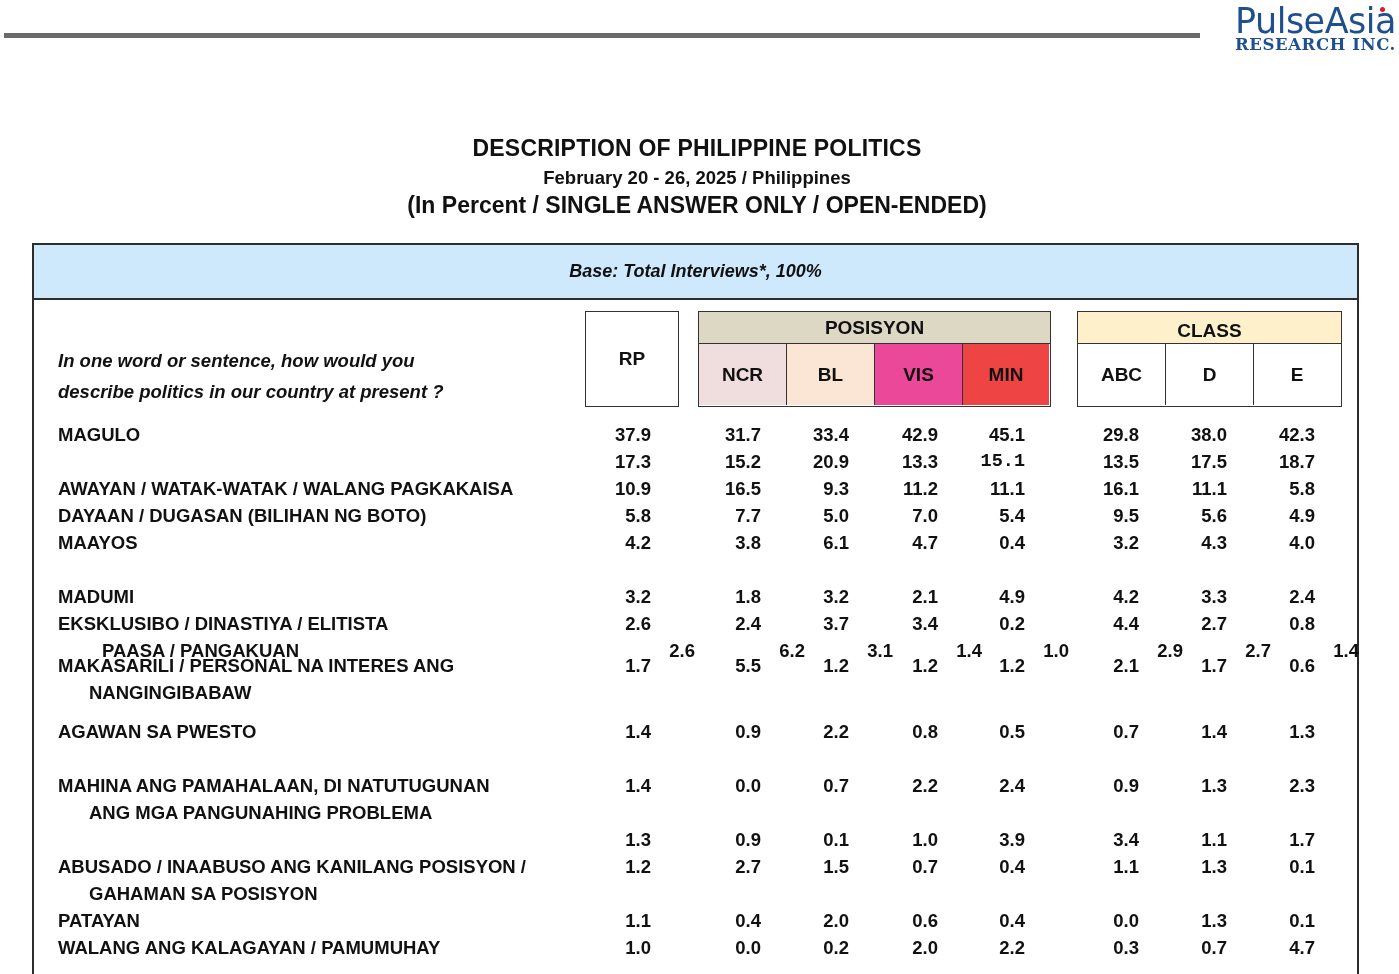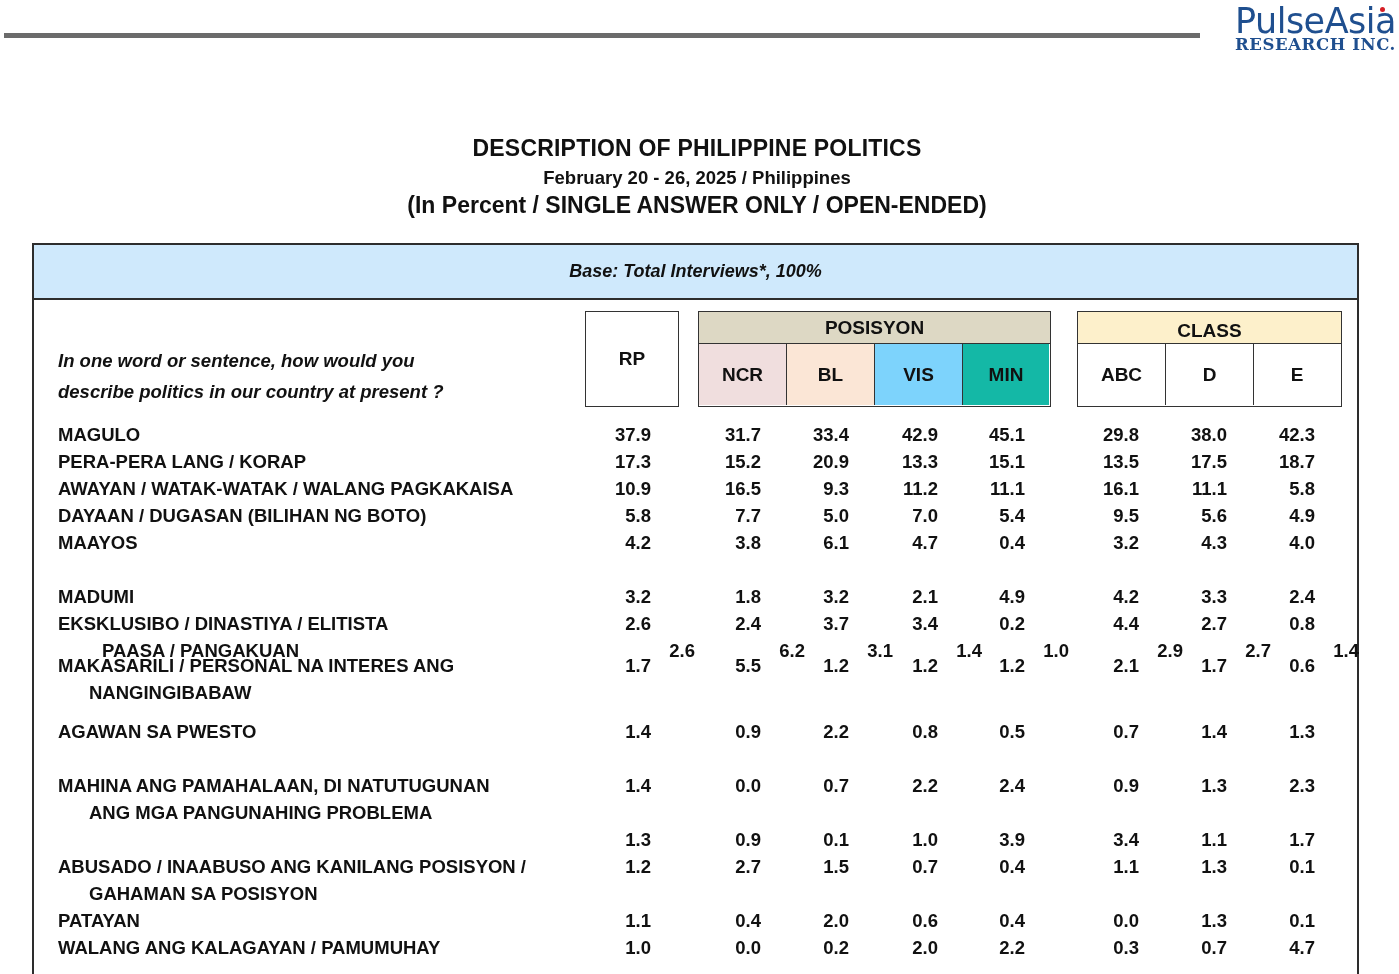--- a/index.html
+++ b/index.html
@@ -89,22 +89,22 @@
   </div>
 
   <div class="hbox rp-box">
     <div class="hcell" style="top:32px;height:30px;width:100%;">RP</div>
   </div>
 
   <div class="hbox loc-box">
     <div class="hcell loc-title">POSISYON</div>
     <div class="hcell sub-cell" style="left:0;width:88px;background:#f0dede;">NCR</div>
     <div class="hcell sub-cell" style="left:88px;width:88px;background:#fbe6d6;">BL</div>
-    <div class="hcell sub-cell" style="left:176px;width:88px;background:#7dd3fc;">VIS</div>
-    <div class="hcell sub-cell last" style="left:264px;width:86px;background:#14b8a6;">MIN</div>
+    <div class="hcell sub-cell" style="left:176px;width:88px;background:#ec4899;">VIS</div>
+    <div class="hcell sub-cell last" style="left:264px;width:86px;background:#ef4444;">MIN</div>
   </div>
 
   <div class="hbox class-box">
     <div class="hcell class-title">CLASS</div>
     <div class="hcell sub-cell" style="left:0;width:88px;background:#fff;">ABC</div>
     <div class="hcell sub-cell" style="left:88px;width:88px;background:#fff;">D</div>
     <div class="hcell sub-cell last" style="left:176px;width:86px;background:#fff;">E</div>
   </div>
 
   <div class="rows" id="rows">
@@ -113,26 +113,25 @@
         <span class="val" style="left: 557px;">37.9</span>
         <span class="val" style="left: 667px;">31.7</span>
         <span class="val" style="left: 755px;">33.4</span>
         <span class="val" style="left: 844px;">42.9</span>
         <span class="val" style="left: 931px;">45.1</span>
         <span class="val" style="left: 1045px;">29.8</span>
         <span class="val" style="left: 1133px;">38.0</span>
         <span class="val" style="left: 1221px;">42.3</span>
       </div>
       <div class="row" style="top: 27px;">
-        <span class="label">PERA-PERA LANG / KORAP</span>
         <span class="val" style="left: 557px;">17.3</span>
         <span class="val" style="left: 667px;">15.2</span>
         <span class="val" style="left: 755px;">20.9</span>
         <span class="val" style="left: 844px;">13.3</span>
-        <span class="val" style="left: 931px;">15.1</span>
+        <span class="val" style="left: 931px; font-family: Liberation Mono, monospace;">15.1</span>
         <span class="val" style="left: 1045px;">13.5</span>
         <span class="val" style="left: 1133px;">17.5</span>
         <span class="val" style="left: 1221px;">18.7</span>
       </div>
       <div class="row" style="top: 54px;">
         <span class="label">AWAYAN / WATAK-WATAK / WALANG PAGKAKAISA</span>
         <span class="val" style="left: 557px;">10.9</span>
         <span class="val" style="left: 667px;">16.5</span>
         <span class="val" style="left: 755px;">9.3</span>
         <span class="val" style="left: 844px;">11.2</span>

